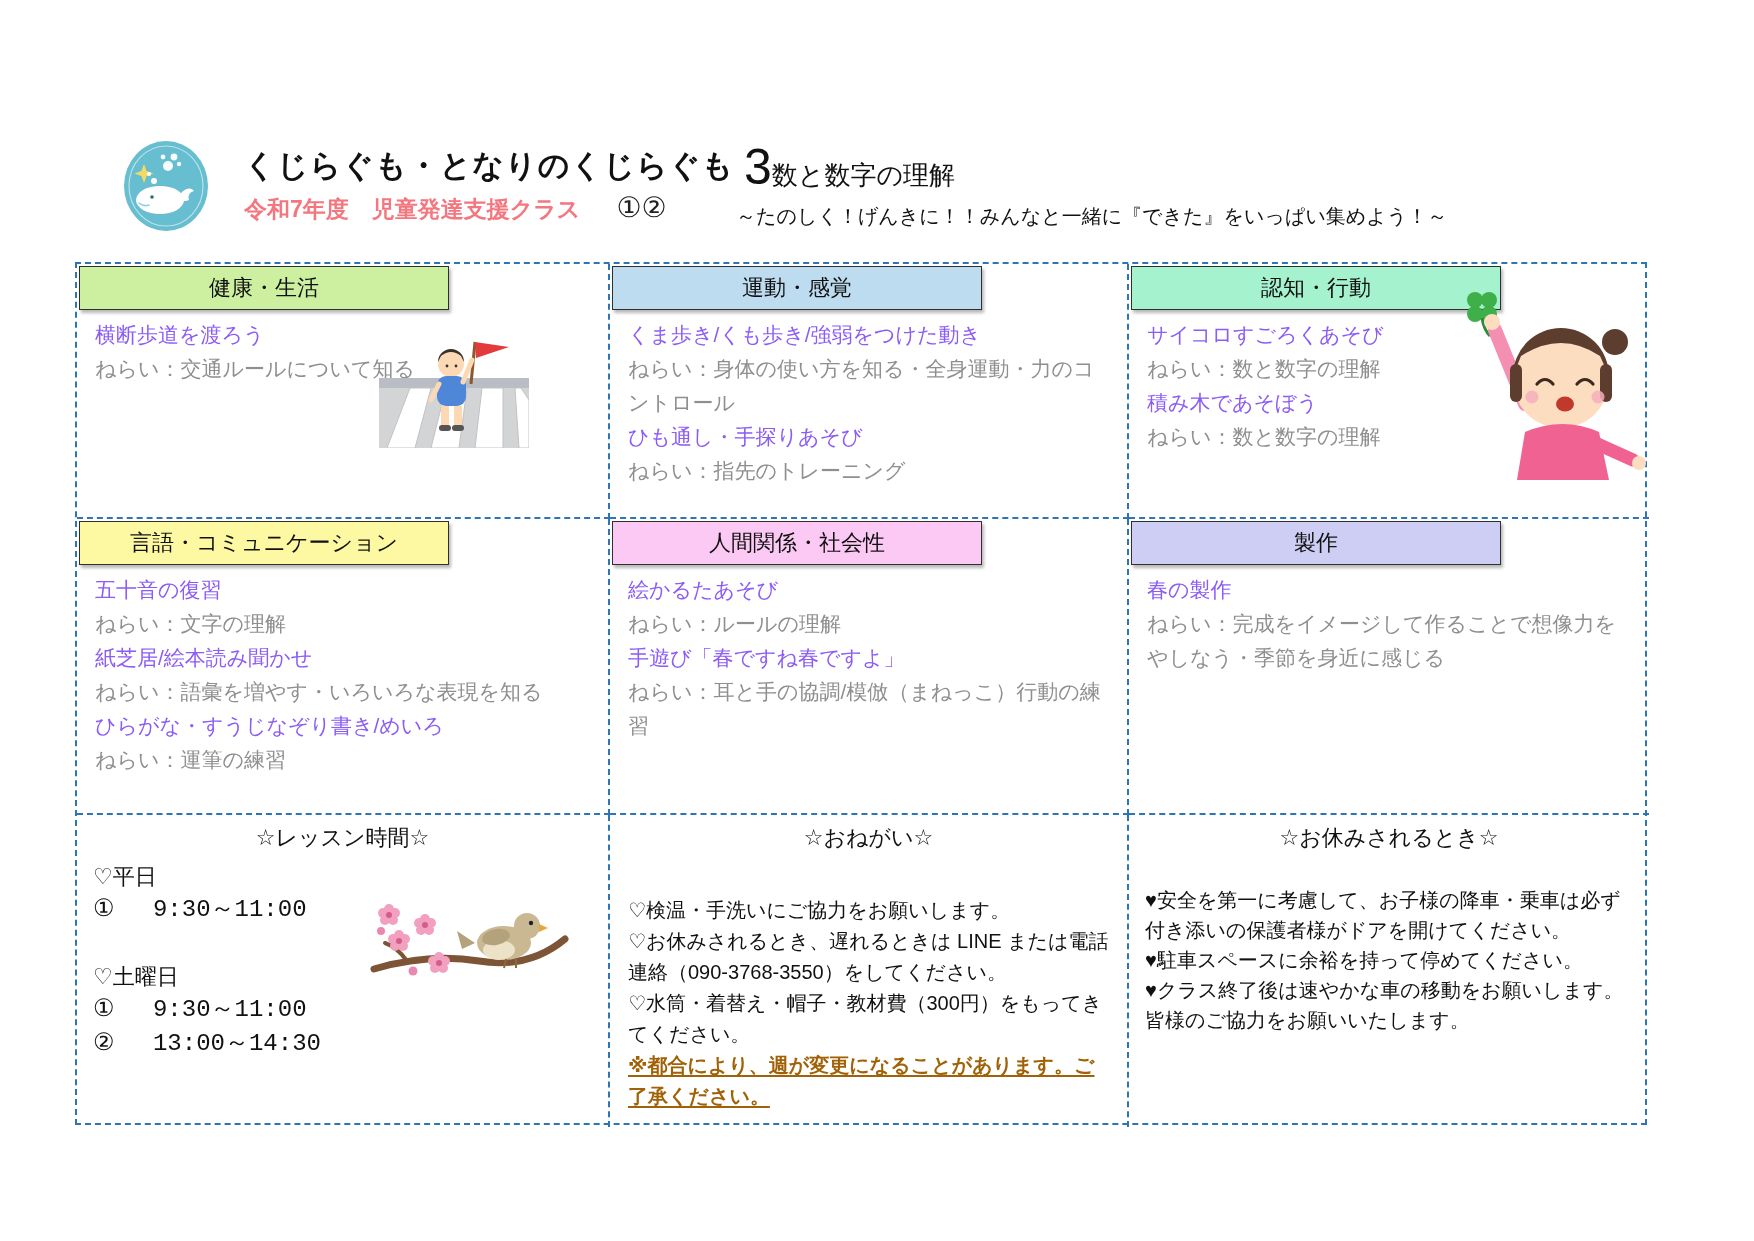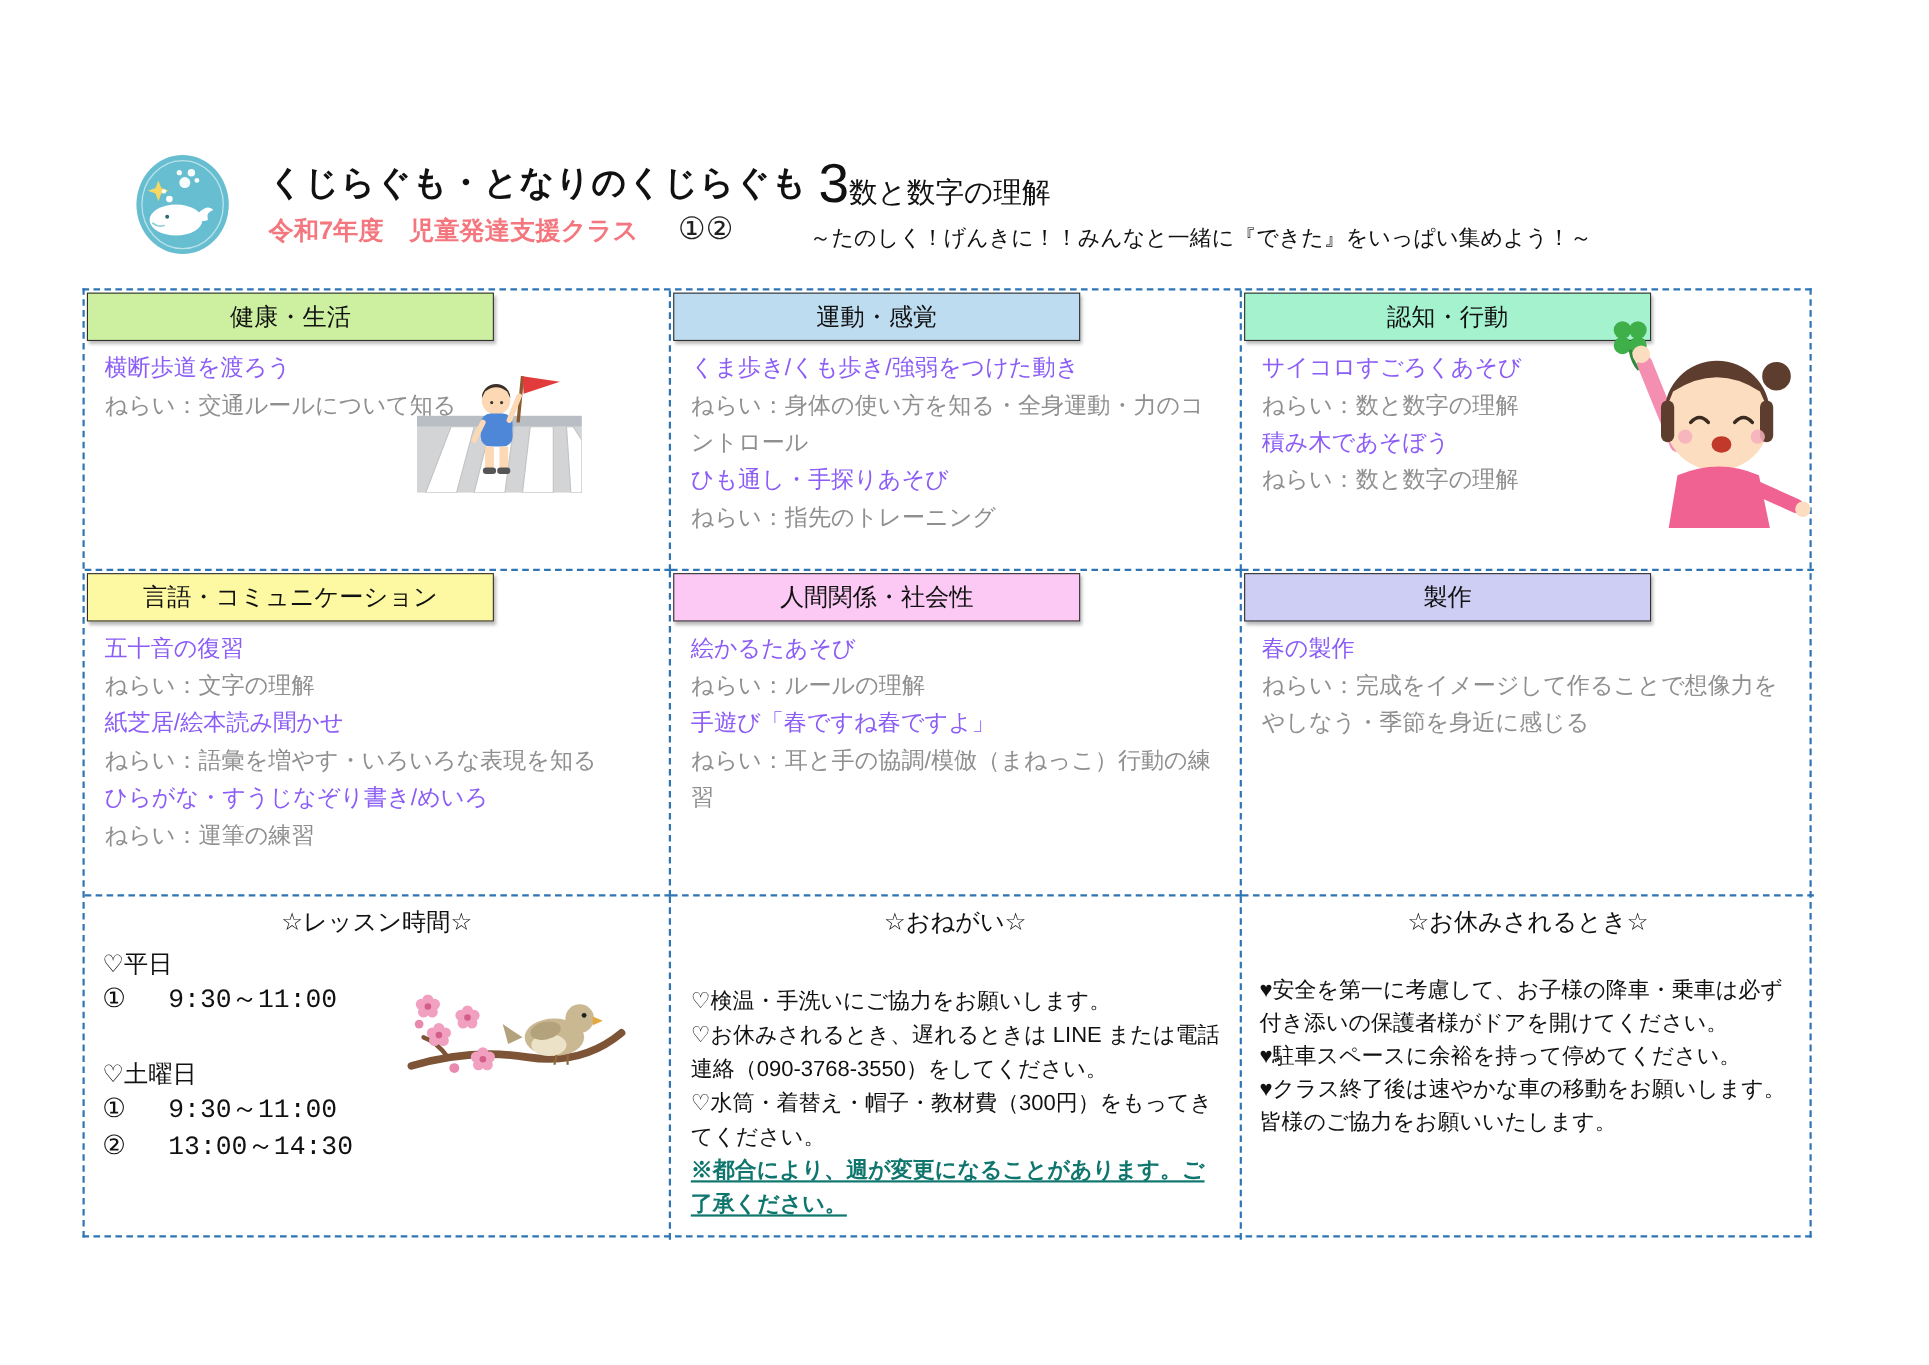--- a/index.html
+++ b/index.html
@@ -37,21 +37,21 @@
   .line{line-height:34px;}
   .activity{color:#8b5cf6;}
   .aim{color:#8f8f8f;}
   
   .info-head{text-align:center;font-size:22px;color:#111;padding-top:9px;line-height:1.3;}
   .lesson-body{padding:8px 0 0 16px;}
   .lesson-label{font-size:22px;line-height:32px;color:#111;}
   .lesson-time{font-size:24px;line-height:34px;color:#111;font-family:Liberation Mono, monospace;}
   .lesson-gap{height:34px;}
   .requests-body{margin-top:42px;padding:0 16px 0 18px;font-size:20px;line-height:31px;color:#111;}
-  .note{font-weight:bold;color:#0f766e;text-decoration:underline;text-underline-offset:3px;font-family:Liberation Mono, monospace;}
+  .note{font-weight:bold;color:#a16207;text-decoration:underline;text-underline-offset:3px;}
   .parking-body{margin-top:32px;padding:0 12px 0 16px;font-size:20px;line-height:30px;color:#111;}
   
   .illus{position:absolute;}
   .illus-crosswalk{left:302px;top:62px;}
   .illus-girl{right:-4px;top:20px;}
   .illus-bird{left:292px;top:56px;}
 </style>
 </head>
 <body>
 

